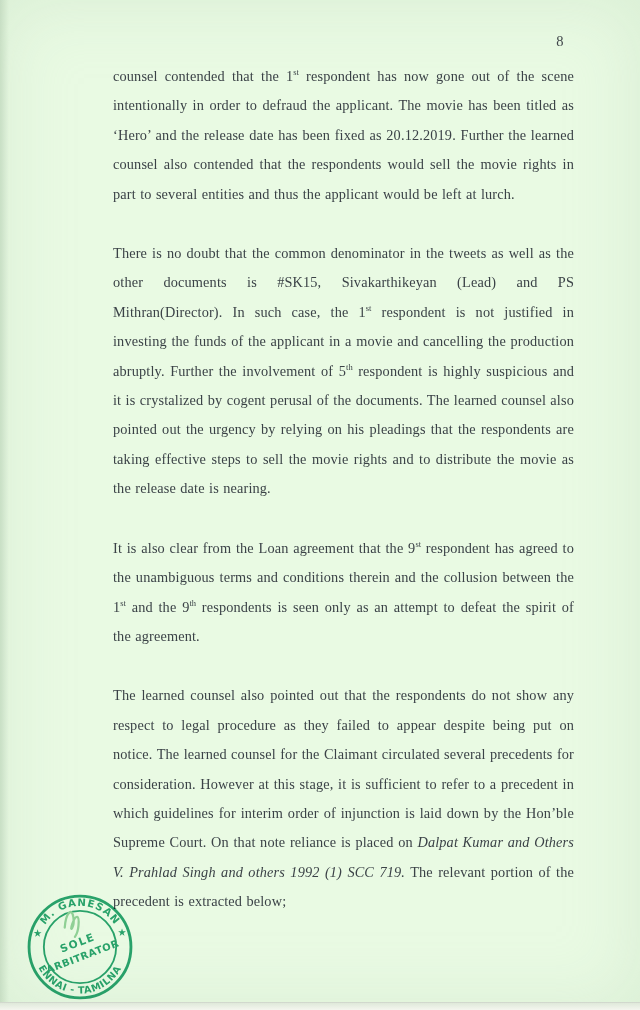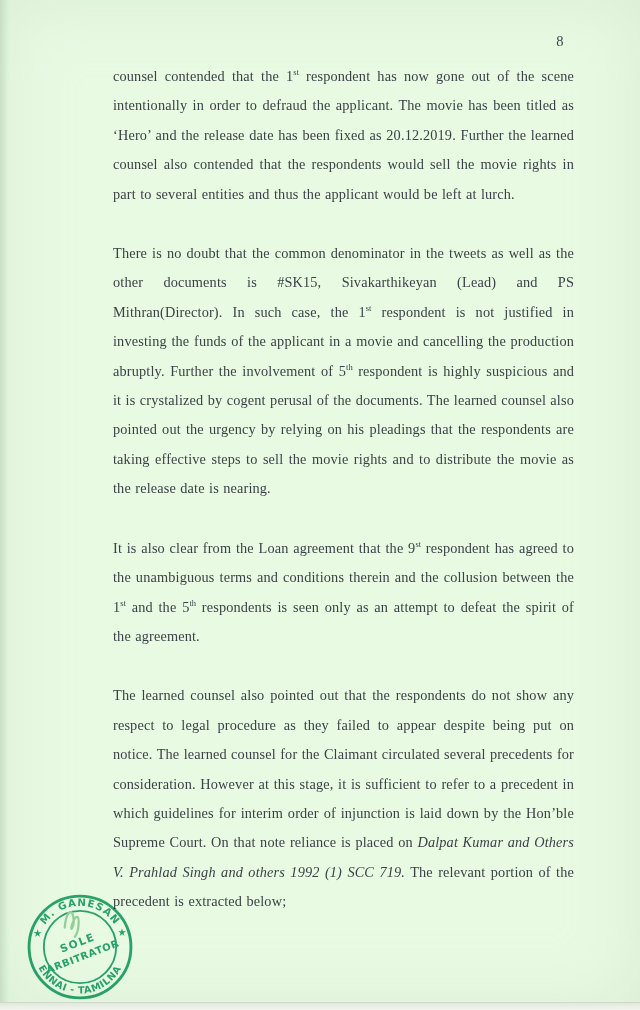--- a/index.html
+++ b/index.html
@@ -55,21 +55,21 @@
 
 <div class="paper-vignette"></div>
 <div class="left-scan-shadow"></div>
 <div class="bottom-scan-strip"></div>
 
 <div class="page-number">8</div>
 
 <div class="doc-body">
     <p><span>counsel contended that the 1</span><sup>st</sup><span> respondent has now gone out of the scene intentionally in order to defraud the applicant. The movie has been titled as ‘Hero’ and the release date has been fixed as 20.12.2019. Further the learned counsel also contended that the respondents would sell the movie rights in part to several entities and thus the applicant would be left at lurch.</span></p>
     <p><span>There is no doubt that the common denominator in the tweets as well as the other documents is #SK15, Sivakarthikeyan (Lead) and PS Mithran(Director). In such case, the 1</span><sup>st</sup><span> respondent is not justified in investing the funds of the applicant in a movie and cancelling the production abruptly. Further the involvement of 5</span><sup>th</sup><span> respondent is highly suspicious and it is crystalized by cogent perusal of the documents.  The learned counsel also pointed out the urgency by relying on his pleadings that the respondents are taking effective steps to sell the movie rights and to distribute the movie as the release date is nearing.</span></p>
-    <p><span>It is also clear from the Loan agreement that the 9</span><sup>st</sup><span> respondent has agreed to the unambiguous terms and conditions therein and the collusion between the 1</span><sup>st</sup><span> and the 5</span><sup>th</sup><span> respondents is seen only as an attempt to defeat the spirit of the agreement.</span></p>
+    <p><span>It is also clear from the Loan agreement that the 9</span><sup>st</sup><span> respondent has agreed to the unambiguous terms and conditions therein and the collusion between the 1</span><sup>st</sup><span> and the 9</span><sup>th</sup><span> respondents is seen only as an attempt to defeat the spirit of the agreement.</span></p>
     <p><span>The learned counsel also pointed out that the respondents do not show any respect to legal procedure as they failed to appear despite being put on notice. The learned counsel for the Claimant circulated several precedents for consideration. However at this stage, it is sufficient to refer to a precedent in which guidelines for interim order of injunction is laid down by the Hon’ble Supreme Court. On that note reliance is placed on </span><em>Dalpat Kumar and Others V. Prahlad Singh and others 1992 (1) SCC 719.</em><span> The relevant portion of the precedent is extracted below;</span></p>
   </div>
 
 <div class="stamp">
   <svg viewBox="0 0 106 106" xmlns="http://www.w3.org/2000/svg">
 
     <circle cx="53" cy="53" r="50" fill="none" stroke-width="2.8" stroke="#1ea06e"></circle>
     <circle cx="53" cy="53" r="35.5" fill="none" stroke-width="1.8" stroke="#1ea06e"></circle>
 
     <defs>

